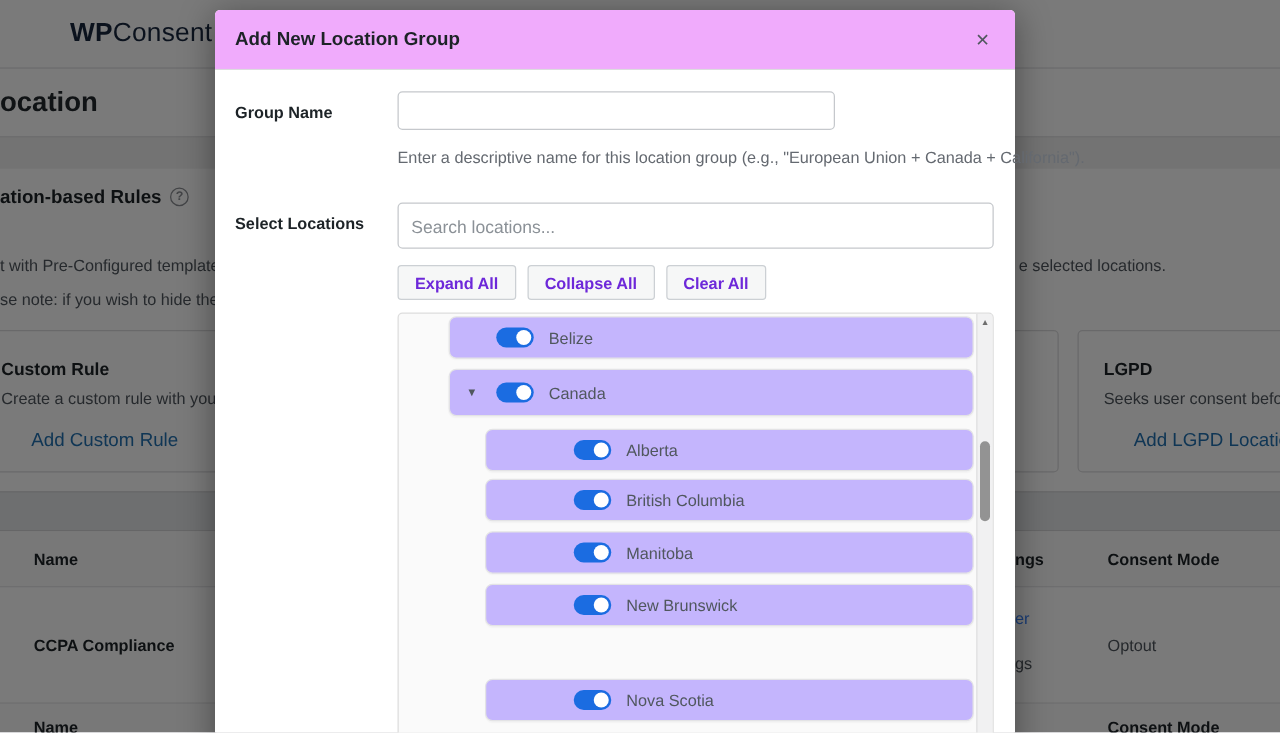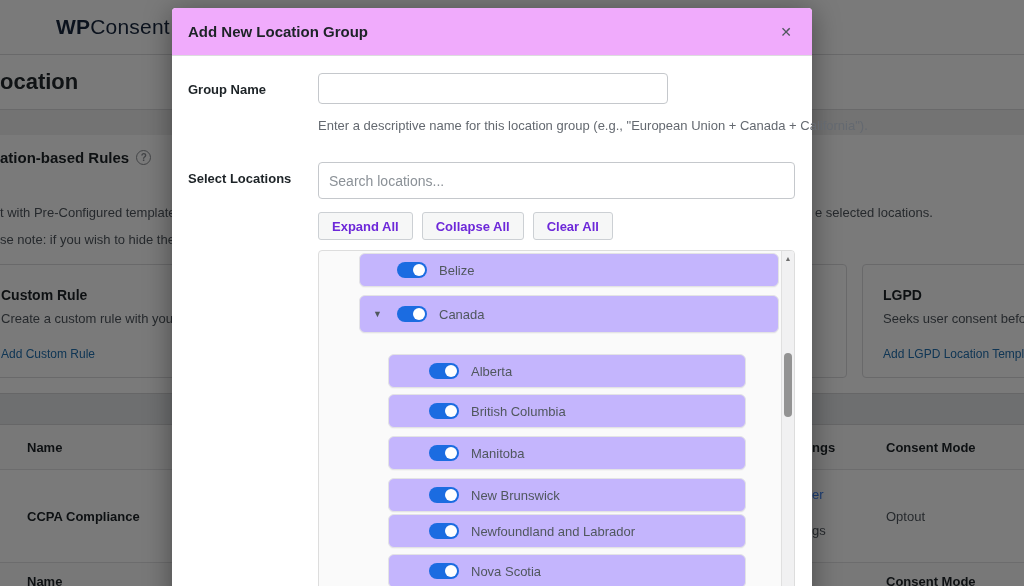--- a/index.html
+++ b/index.html
@@ -22,21 +22,21 @@
   .p1l { left:0; top:70px; }
   .p1r { left:815px; top:70px; }
   .p2  { left:0; top:97px; }
 
   .tpl-card { position:absolute; top:129px; height:114px; background:#fff; border:1px solid #dcdcde; border-radius:4px; padding:22px 20px; }
   .card1 { left:-20px; width:400px; }
   .card2 { left:380px; width:467px; }
   .card3 { left:862px; width:400px; }
   .card-title { font-size:14px; font-weight:700; color:#1d2327; margin-bottom:8px; }
   .card-desc { font-size:13px; color:#50575e; white-space:nowrap; }
-  .card-link { position:absolute; left:20px; bottom:16px; font-size:12px; color:#2271b1; text-decoration:none; white-space:nowrap; }
+  .card-link { position:absolute; left:20px; bottom:16px; font-size:15px; color:#2271b1; text-decoration:none; white-space:nowrap;padding-left:24px; }
 
   .band { position:absolute; left:0; top:258px; width:1024px; height:32px; background:#e7e8ea; border-top:1px solid #d5d6d8; border-bottom:1px solid #d5d6d8; }
   .thead { position:absolute; left:0; top:290px; width:1024px; height:45px; background:#fafafb; border-bottom:1px solid #e1e1e3; }
   .th { position:absolute; top:0; line-height:45px; font-size:13px; font-weight:700; color:#1d2327; white-space:nowrap; }
   .trow { position:absolute; left:0; top:335px; width:1024px; height:93px; background:#fff; border-bottom:1px solid #e1e1e3; }
   .td-name { position:absolute; left:27px; top:0; line-height:93px; font-size:13px; font-weight:700; color:#1d2327; }
   .td-frag1 { position:absolute; left:812px; top:17px; font-size:13px; color:#3b82f6; }
   .td-frag2 { position:absolute; left:812px; top:53px; font-size:13px; color:#50575e; }
   .td-consent { position:absolute; left:886px; top:0; line-height:93px; font-size:13px; color:#50575e; }
   .tnext { position:absolute; left:0; top:428px; width:1024px; height:40px; background:#fafafb; }
@@ -60,21 +60,21 @@
   .helper { position:absolute; left:146px; top:110px; font-size:13px; color:#646970; white-space:nowrap; }
   .search-input { position:absolute; left:146px; top:154px; width:477px; height:37px; border:1px solid #c5c8cc; border-radius:4px; font-size:14px; padding:0 10px; color:#2c3338; font-family:"Liberation Sans", sans-serif; }
   .search-input::placeholder { color:#8b9197; }
 
   .btn-row { position:absolute; left:146px; top:204px; display:flex; gap:9px; }
   .wp-btn { height:28px; padding:0 13px; background:#f6f7f7; border:1px solid #ccd0d4; border-radius:3px; font-size:13px; font-weight:600; color:#6d28d9; font-family:"Liberation Sans", sans-serif; cursor:pointer; }
 
   .loc-list { position:absolute; left:146px; top:242px; width:477px; height:358px; background:#fafafa; border:1px solid #ddd; border-radius:4px; overflow:hidden; }
   .loc-row { position:absolute; background:#c4b5fd; border:1px solid #e3e3e5; border-radius:6px; display:flex; align-items:center; box-shadow:0 1px 1px rgba(0,0,0,.03); }
   .loc-row.country { left:40px; width:420px; padding-left:13px; }
-  .loc-row.province { left:69px; width:358px; padding-left:40px;margin-top:11px; }
+  .loc-row.province { left:69px; width:391px; padding-left:70px; }
   .caret { width:24px; flex:0 0 24px; font-size:9px; color:#50575e; cursor:pointer; }
   .toggle { position:relative; width:30px; height:16px; flex:0 0 30px; border-radius:9px; background:#1b6ce1; cursor:pointer; }
   .knob { position:absolute; right:2px; top:2px; width:12px; height:12px; border-radius:50%; background:#fff; }
   .loc-label { margin-left:12px; font-size:13px; color:#50575e; white-space:nowrap; }
 
   .list-scrollbar { position:absolute; right:0; top:0; width:13px; height:100%; background:#f1f1f2; border-left:1px solid #e0e0e0; }
   .scroll-up { position:absolute; left:0; top:4px; width:100%; text-align:center; font-size:7px; color:#6e6e6e; cursor:pointer; }
   .scroll-thumb { position:absolute; left:2px; top:102px; width:8px; height:64px; background:#939393; border-radius:4px; cursor:pointer; }
 </style>
 </head>
@@ -196,27 +196,20 @@
   </div>
 
   <div class="loc-row province" style="top: 216px; height: 34px;">
 
     <span class="toggle" style="background: rgb(27, 108, 225);">
           <span class="knob"></span>
         </span>
     <span class="loc-label">New Brunswick</span>
   </div>
 
-  <div class="loc-row province" style="top: 252px; height: 34px;">
-
-    <span class="toggle" style="background: rgb(27, 108, 225);">
-          <span class="knob"></span>
-        </span>
-    <span class="loc-label">Newfoundland and Labrador</span>
-  </div>
 
   <div class="loc-row province" style="top: 292px; height: 34px;">
 
     <span class="toggle" style="background: rgb(27, 108, 225);">
           <span class="knob"></span>
         </span>
     <span class="loc-label">Nova Scotia</span>
   </div>
 <div class="list-scrollbar">
       <div class="scroll-up">▲</div>

